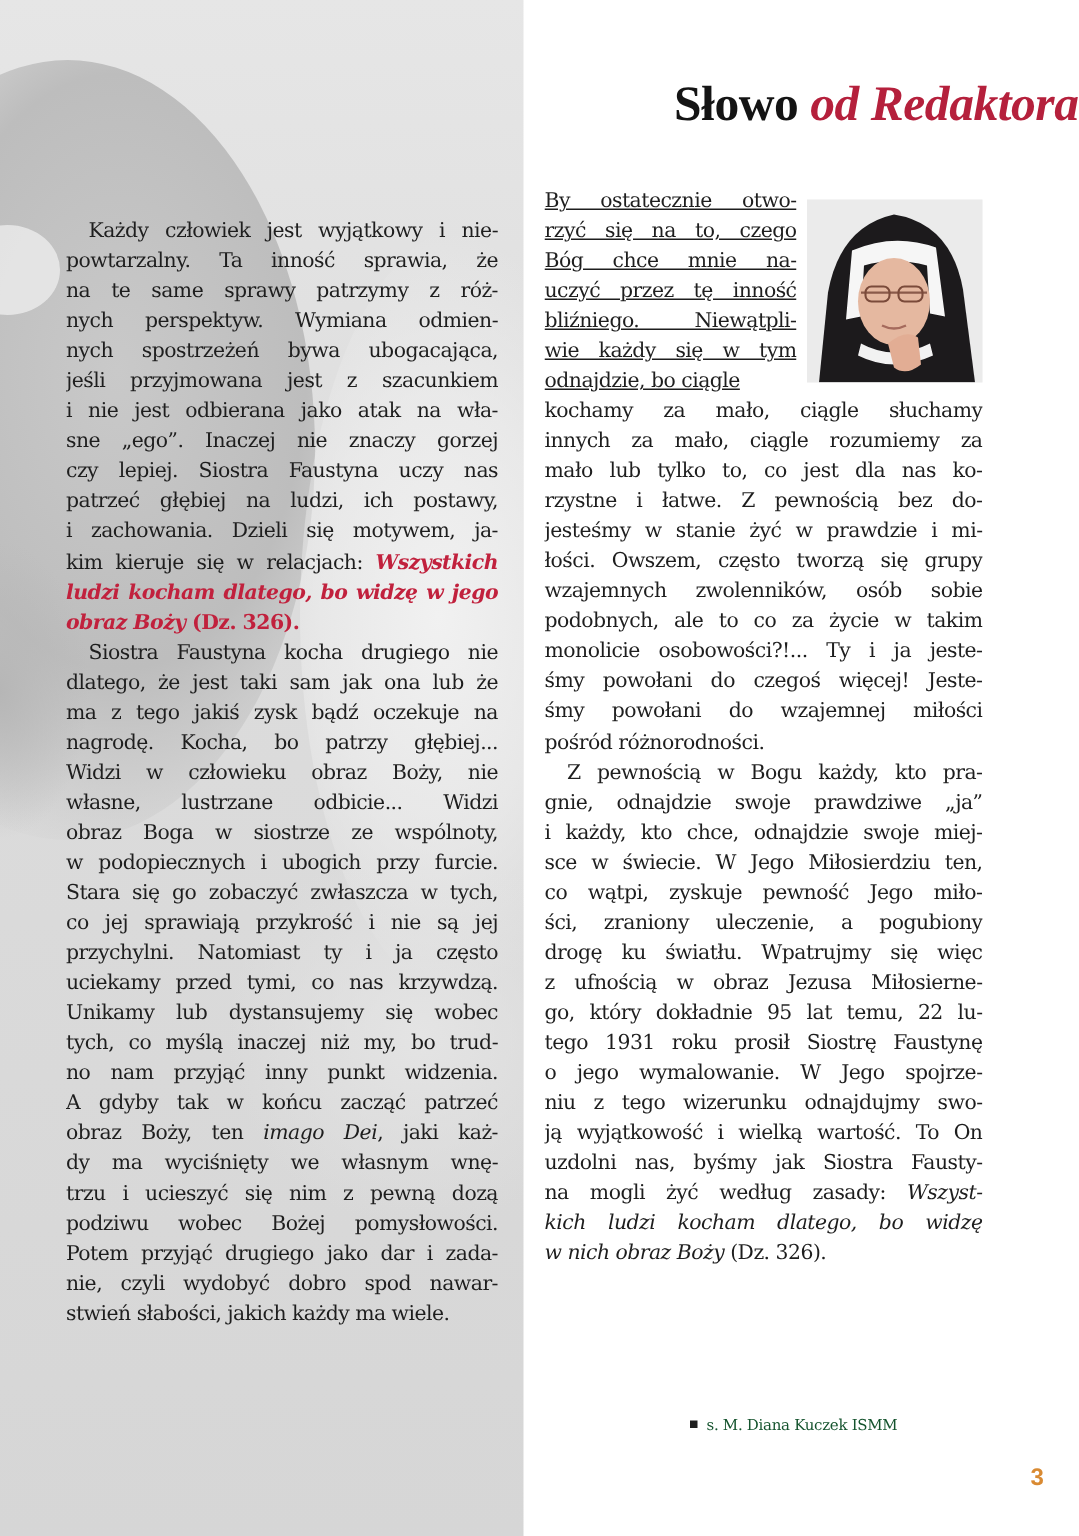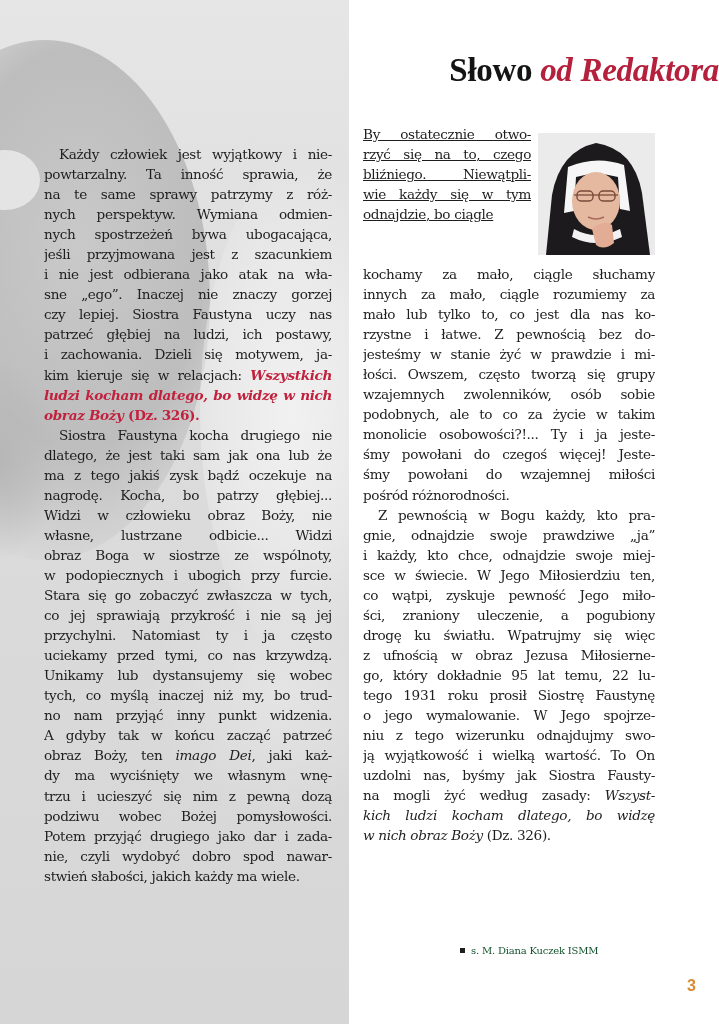--- a/index.html
+++ b/index.html
@@ -80,21 +80,21 @@
   <span class="ln">na te same sprawy patrzymy z róż-</span>
   <span class="ln">nych perspektyw. Wymiana odmien-</span>
   <span class="ln">nych spostrzeżeń bywa ubogacająca,</span>
   <span class="ln">jeśli przyjmowana jest z szacunkiem</span>
   <span class="ln">i nie jest odbierana jako atak na wła-</span>
   <span class="ln">sne „ego”. Inaczej nie znaczy gorzej</span>
   <span class="ln">czy lepiej. Siostra Faustyna uczy nas</span>
   <span class="ln">patrzeć głębiej na ludzi, ich postawy,</span>
   <span class="ln">i zachowania. Dzieli się motywem, ja-</span>
   <span class="ln"><span>kim kieruje się w relacjach: </span><span class="red">Wszystkich</span></span>
-  <span class="ln red">ludzi kocham dlatego, bo widzę w nich</span>
+  <span class="ln red">ludzi kocham dlatego, bo widzę w jego</span>
   <span class="ln last"><span class="red">obraz Boży</span><span class="redb"> (Dz. 326).</span></span>
   <span class="ln indent">Siostra Faustyna kocha drugiego nie</span>
   <span class="ln">dlatego, że jest taki sam jak ona lub że</span>
   <span class="ln">ma z tego jakiś zysk bądź oczekuje na</span>
   <span class="ln">nagrodę. Kocha, bo patrzy głębiej...</span>
   <span class="ln">Widzi w człowieku obraz Boży, nie</span>
   <span class="ln">własne, lustrzane odbicie... Widzi</span>
   <span class="ln">obraz Boga w siostrze ze wspólnoty,</span>
   <span class="ln">w podopiecznych i ubogich przy furcie.</span>
   <span class="ln">Stara się go zobaczyć zwłaszcza w tych,</span>
@@ -110,20 +110,22 @@
   <span class="ln">trzu i ucieszyć się nim z pewną dozą</span>
   <span class="ln">podziwu wobec Bożej pomysłowości.</span>
   <span class="ln">Potem przyjąć drugiego jako dar i zada-</span>
   <span class="ln">nie, czyli wydobyć dobro spod nawar-</span>
   <span class="ln last">stwień słabości, jakich każdy ma wiele.</span>
 </div>
 
 <div class="col col-right-top">
   <span class="ln">By ostatecznie otwo-</span>
   <span class="ln">rzyć się na to, czego</span>
+  <span class="ln">Bóg chce mnie na-</span>
+  <span class="ln">uczyć przez tę inność</span>
   <span class="ln">bliźniego. Niewątpli-</span>
   <span class="ln">wie każdy się w tym</span>
   <span class="ln last">odnajdzie, bo ciągle</span>
 </div>
 
 <div class="photo" title="Portrait of s. M. Diana Kuczek ISMM">
   <svg width="117" height="122" viewBox="0 0 117 122">
     <rect x="0" y="0" width="117" height="122" fill="#ebebeb"></rect>
     <path d="M8 122 L14 62 Q22 18 58 10 Q96 16 104 60 L112 122 Z" fill="#1c1a1c"></path>
     <path d="M30 34 Q58 22 86 32 L92 78 L82 76 L80 44 Q58 38 38 44 L36 78 L26 80 Z" fill="#f6f6f6"></path>

